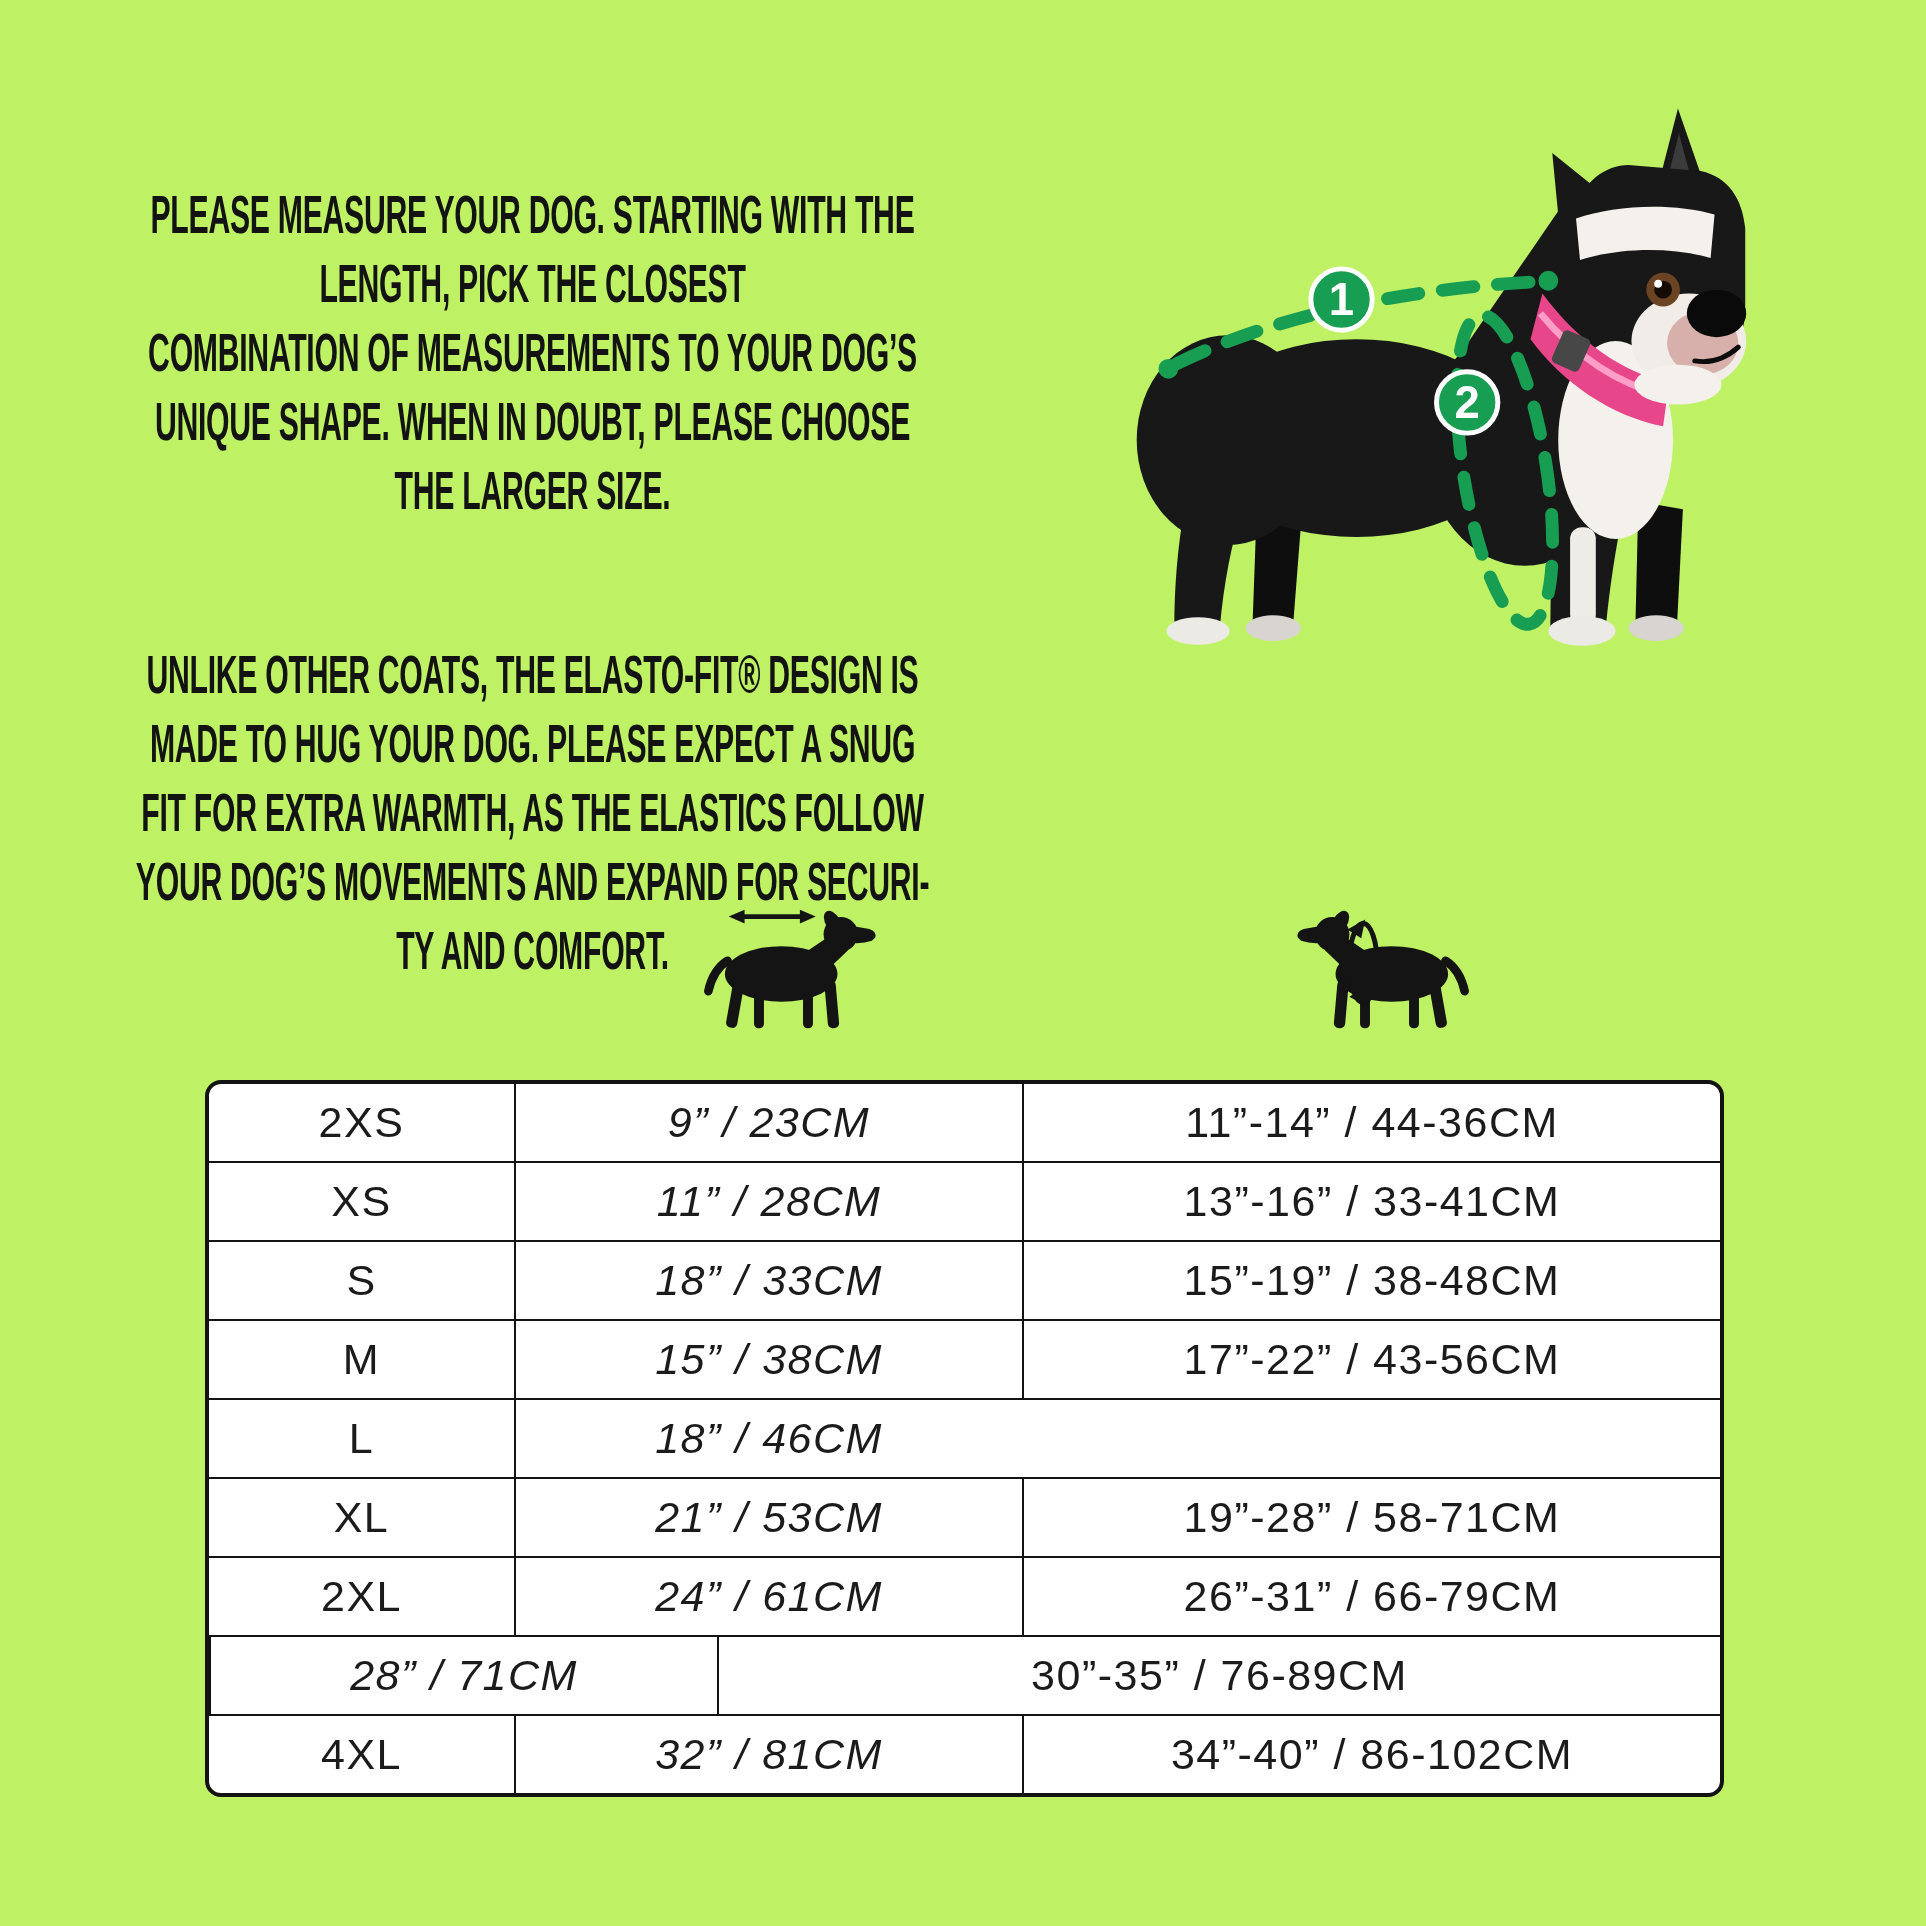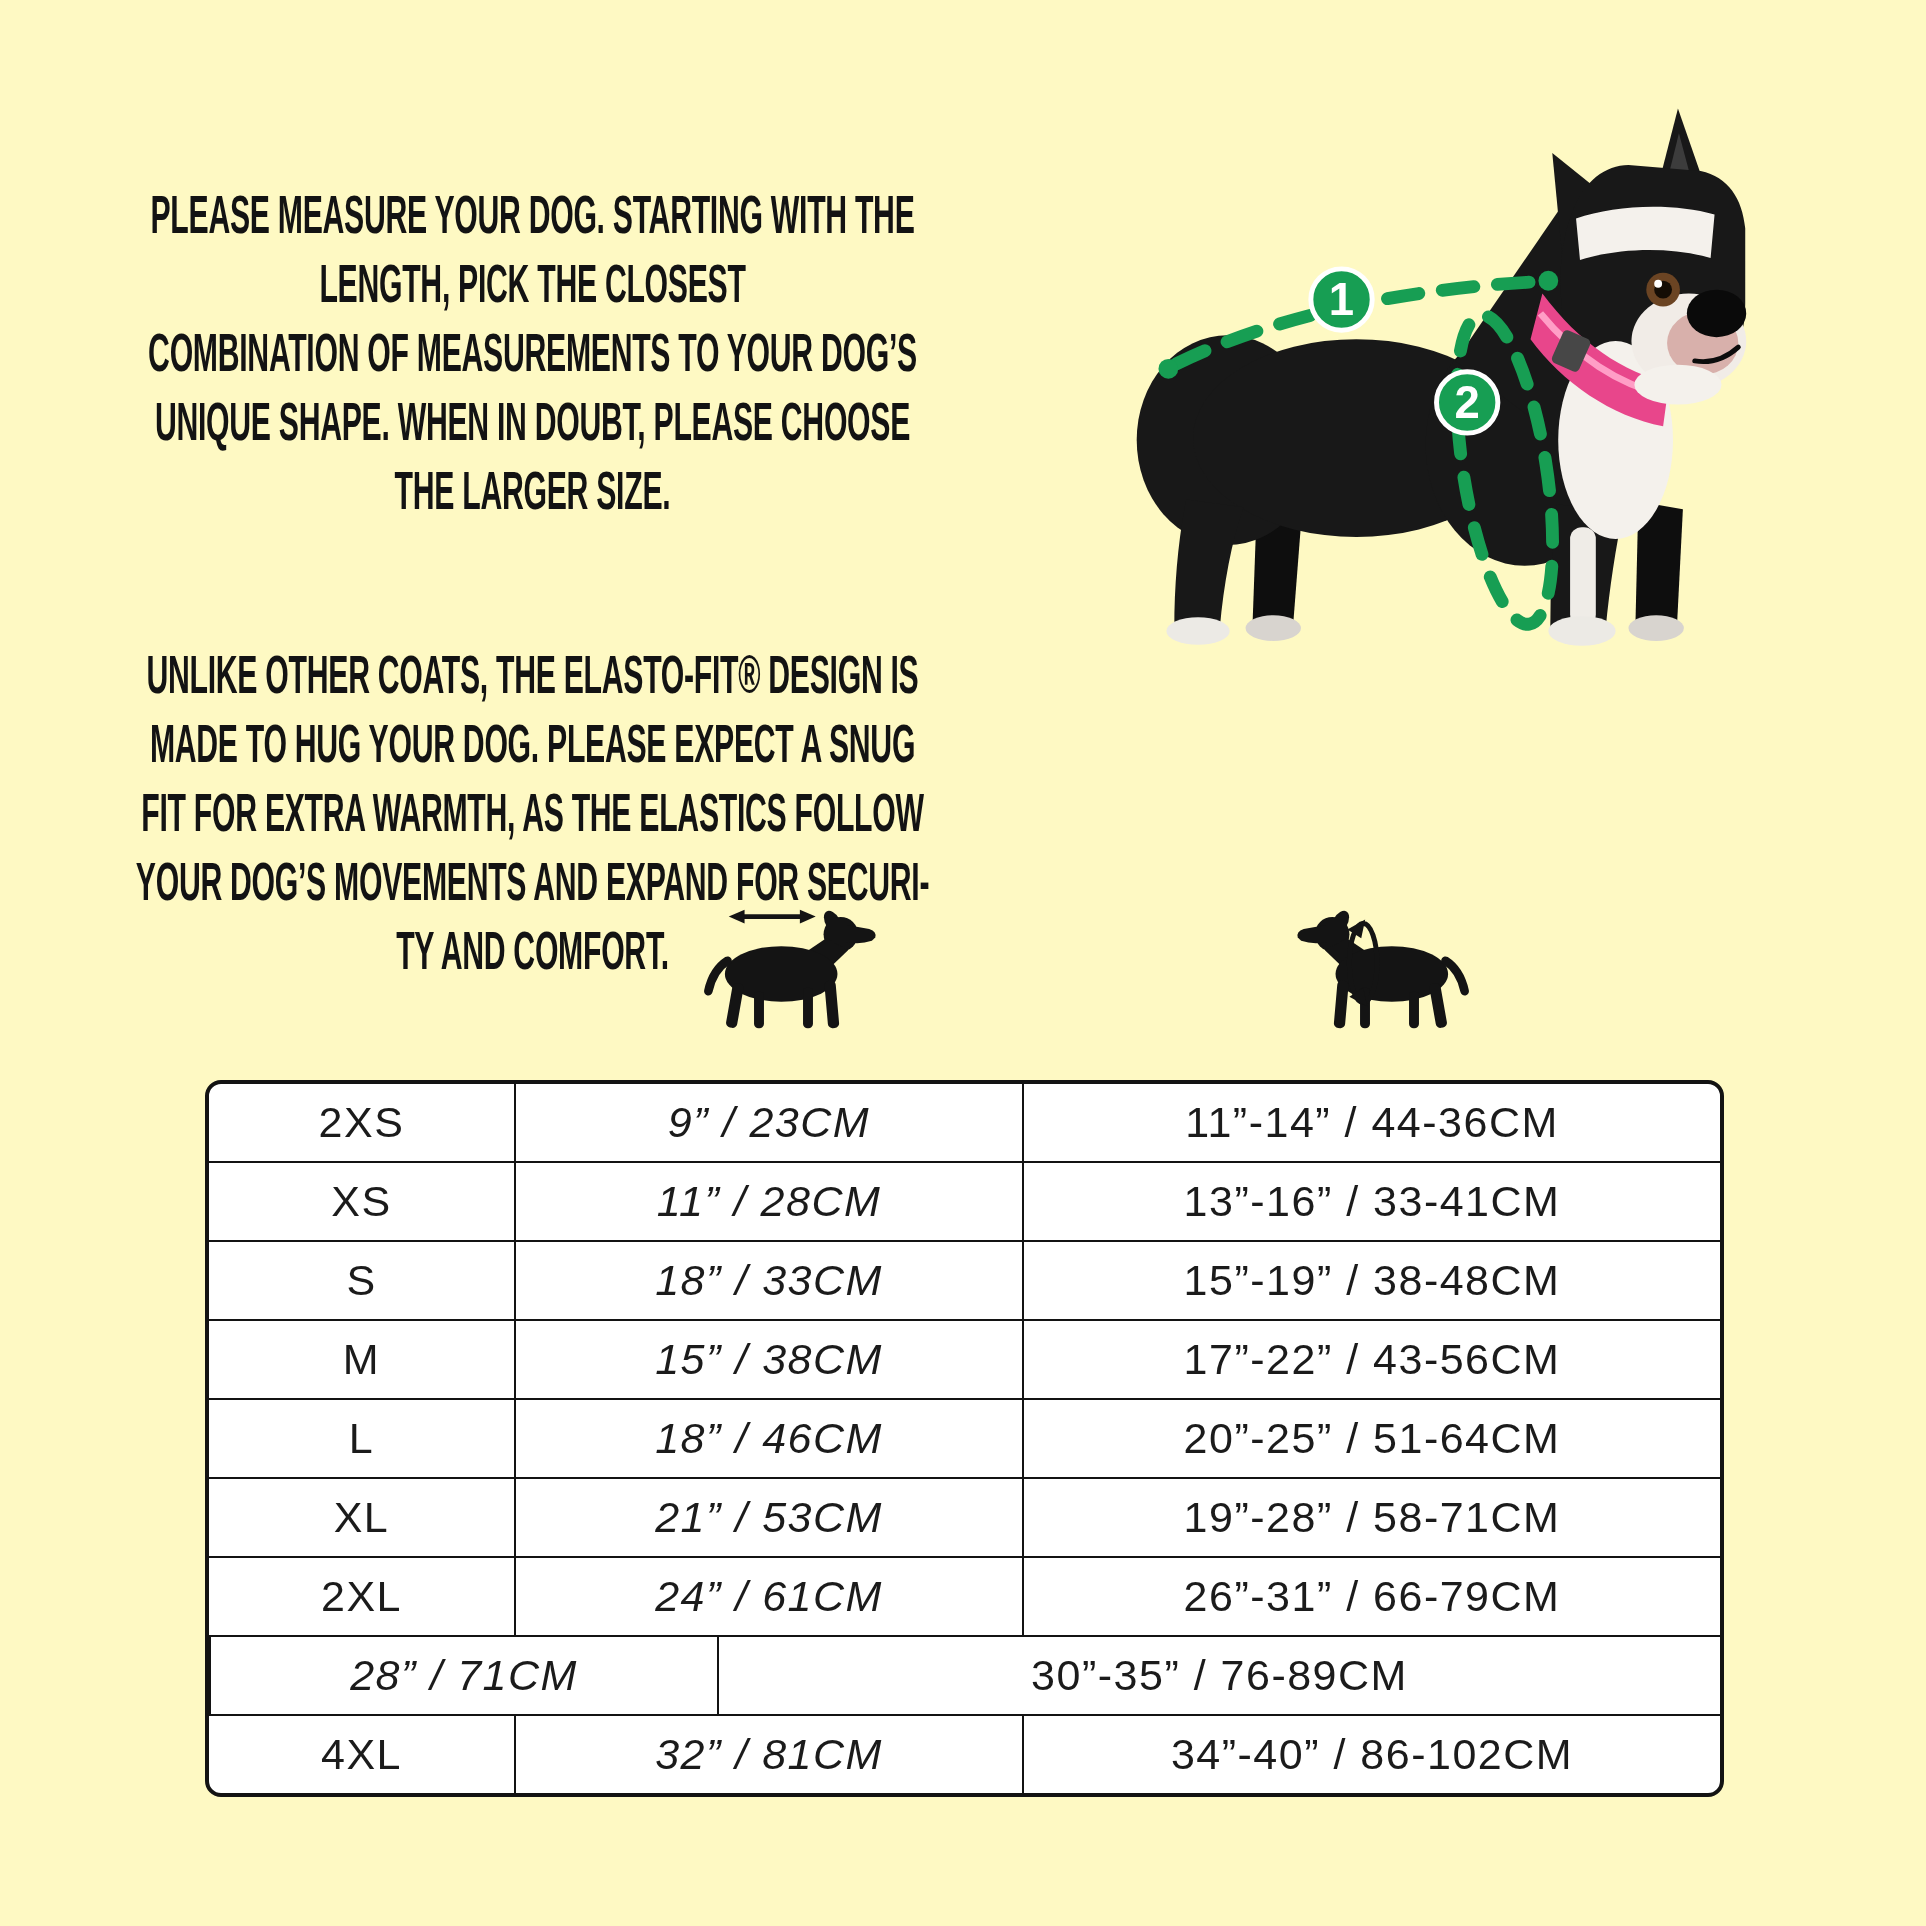--- a/index.html
+++ b/index.html
@@ -1,19 +1,19 @@
 <!DOCTYPE html>
 <html><head>
 <meta charset="utf-8">
 <style>
   html,body{margin:0;padding:0;background:#ffffff;}
   .page{
     position:relative;
     width:1927px;height:1927px;
-    background:#fef9c3;
+    background:#bef264;
     overflow:hidden;
     font-family:"Liberation Sans",sans-serif;
     color:#161616;
   }
   
   .intro{
     position:absolute;
     left:-210px;top:111px;
     width:1485px;
     transform:scaleX(0.57);
@@ -184,21 +184,20 @@
       <div class="tcell c2">15”-19” / 38-48CM</div>
     </div>
     <div class="trow">
       <div class="tcell c0">M</div>
       <div class="tcell c1">15” / 38CM</div>
       <div class="tcell c2">17”-22” / 43-56CM</div>
     </div>
     <div class="trow">
       <div class="tcell c0">L</div>
       <div class="tcell c1">18” / 46CM</div>
-      <div class="tcell c2">20”-25” / 51-64CM</div>
     </div>
     <div class="trow">
       <div class="tcell c0">XL</div>
       <div class="tcell c1">21” / 53CM</div>
       <div class="tcell c2">19”-28” / 58-71CM</div>
     </div>
     <div class="trow">
       <div class="tcell c0">2XL</div>
       <div class="tcell c1">24” / 61CM</div>
       <div class="tcell c2">26”-31” / 66-79CM</div>

